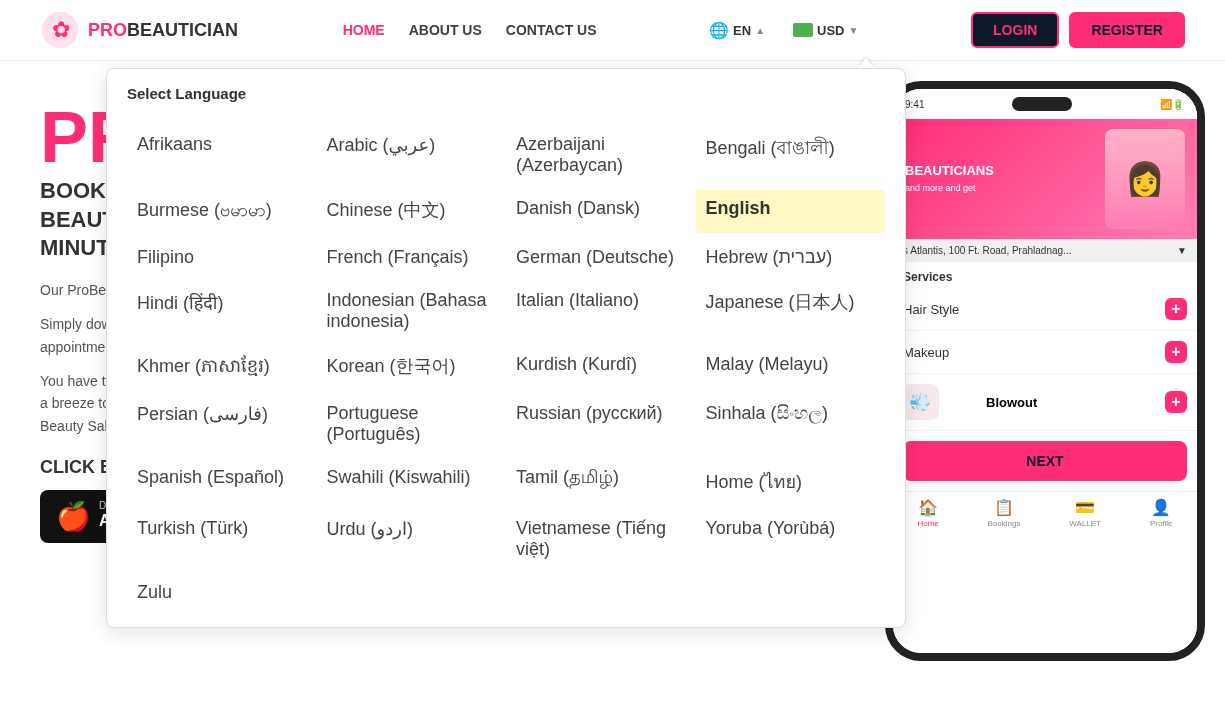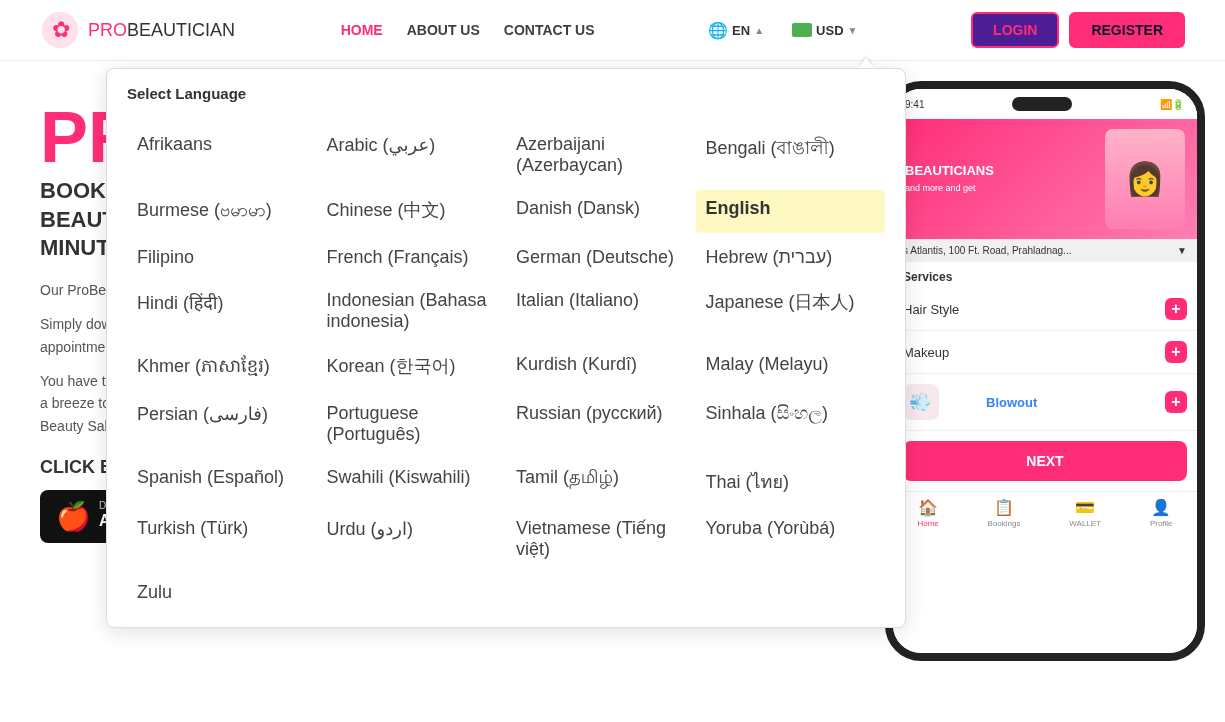--- a/index.html
+++ b/index.html
@@ -20,21 +20,21 @@
       display: flex;
       align-items: center;
       gap: 8px;
     }
     .logo-icon {
       width: 40px;
       height: 40px;
     }
     .logo-text {
       font-size: 18px;
-      font-weight: normal;
+      font-weight: bold;
       color: #222;
     }
     .logo-text span.pro { color: #ff2d78; }
     .logo-text span.beautician { color: #333; }
     .nav {
       display: flex;
       align-items: center;
       gap: 24px;
     }
     .nav-item {
@@ -67,21 +67,21 @@
     .flag-icon { width: 20px; height: 14px; background: #4caf50; border-radius: 2px; display: inline-block; }
     .auth-buttons {
       display: flex;
       align-items: center;
       gap: 10px;
     }
     .btn-login {
       padding: 8px 20px;
       border: 2px solid #ff2d78;
       color: #ff2d78;
-      background: #4c1d95;
+      background: #0f172a;
       border-radius: 6px;
       font-size: 14px;
       font-weight: 600;
       cursor: pointer;
     }
     .btn-register {
       padding: 8px 20px;
       border: 2px solid #ff2d78;
       color: #0f172a;
       background: #ff2d78;
@@ -269,27 +269,27 @@
       background: #f8e8ee;
       border-radius: 8px;
       display: flex;
       align-items: center;
       justify-content: center;
       font-size: 18px;
     }
     .blowout-name {
       font-size: 13px;
       font-weight: 600;
-      color: #3b82f6;
+      color: #000000;
       flex: 1;
       padding-left: 39px;
     }
     .next-btn {
       background: #ff2d78;
-      color: #ffffff;
+      color: #0f172a;
       border: none;
       border-radius: 8px;
       padding: 12px;
       width: calc(100% - 20px);
       margin: 10px;
       font-size: 14px;
       font-weight: 700;
       cursor: pointer;
     }
     .phone-bottom-nav {
@@ -426,21 +426,21 @@
       <div class="lang-option">Korean (한국어)</div>
       <div class="lang-option">Kurdish (Kurdî)</div>
       <div class="lang-option">Malay (Melayu)</div>
       <div class="lang-option">Persian (فارسی)</div>
       <div class="lang-option">Portuguese (Português)</div>
       <div class="lang-option">Russian (русский)</div>
       <div class="lang-option">Sinhala (සිංහල)</div>
       <div class="lang-option">Spanish (Español)</div>
       <div class="lang-option">Swahili (Kiswahili)</div>
       <div class="lang-option">Tamil (தமிழ்)</div>
-      <div class="lang-option">Thai (ไทย)</div>
+      <div class="lang-option">Home (ไทย)</div>
       <div class="lang-option">Turkish (Türk)</div>
       <div class="lang-option">Urdu (اردو)</div>
       <div class="lang-option">Vietnamese (Tiếng việt)</div>
       <div class="lang-option">Yoruba (Yorùbá)</div>
       <div class="lang-option">Zulu</div>
     </div>
 </div>
 
 <div class="main">
   <div class="left-content">

